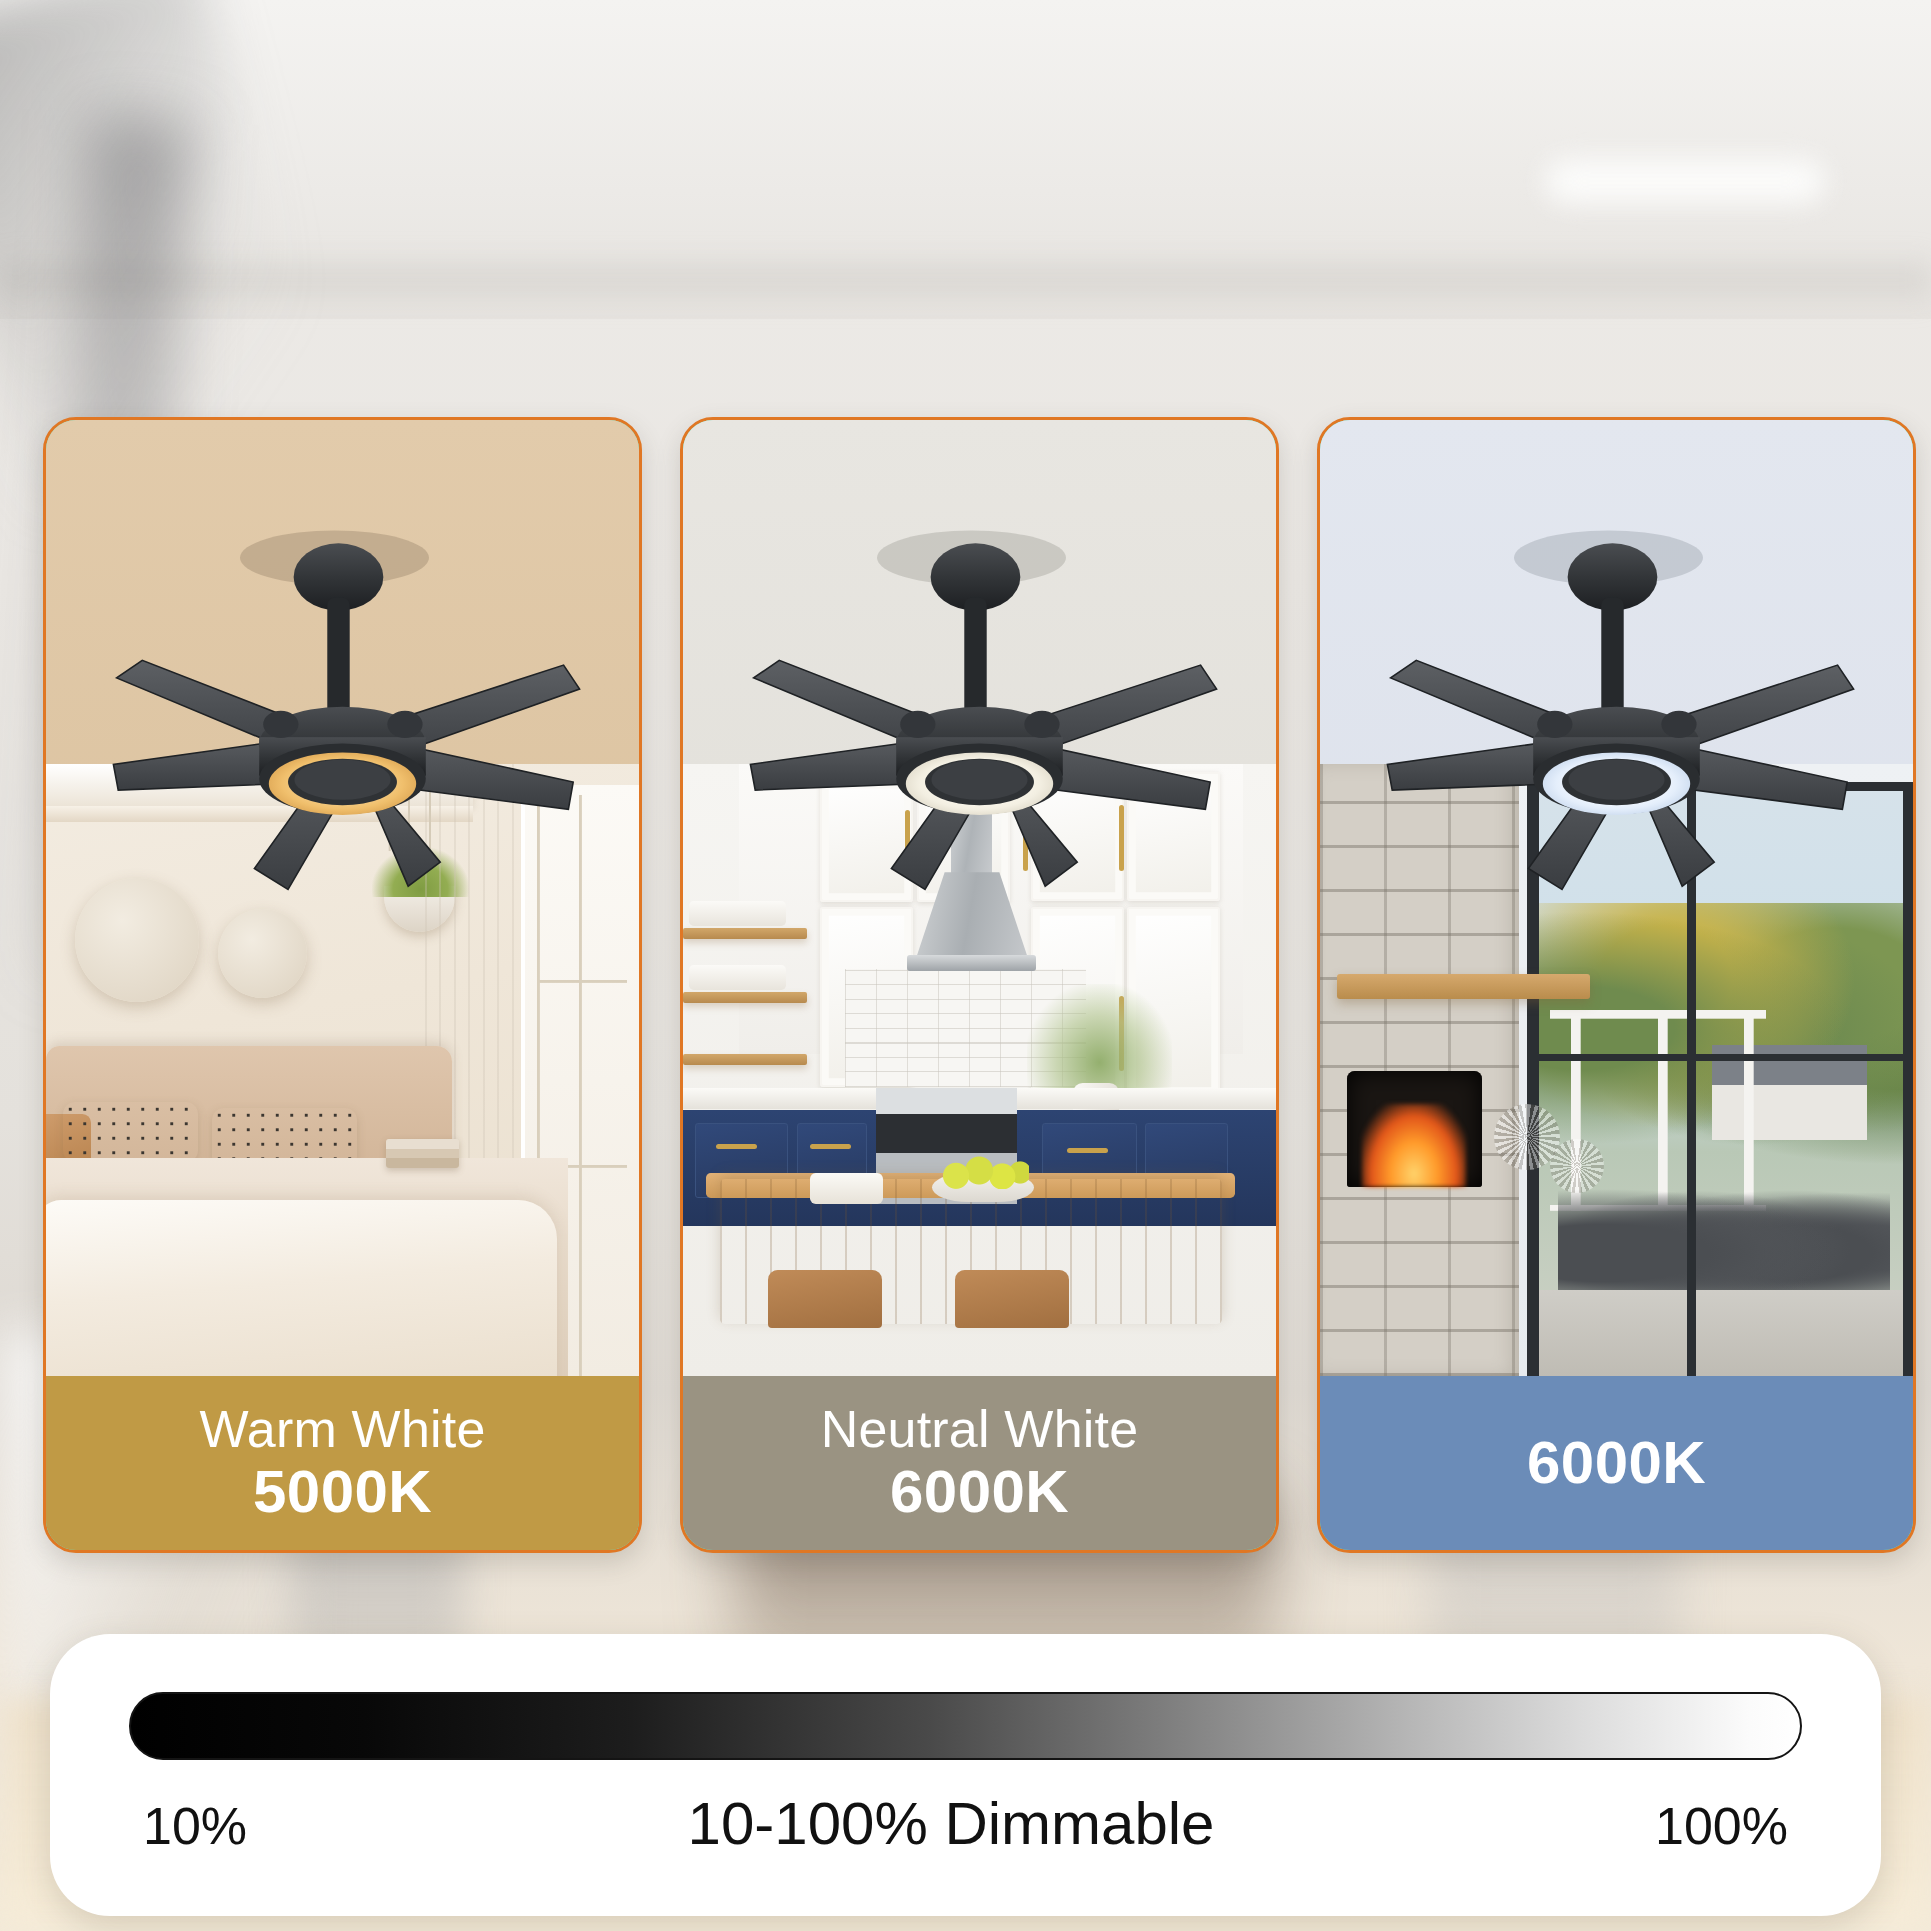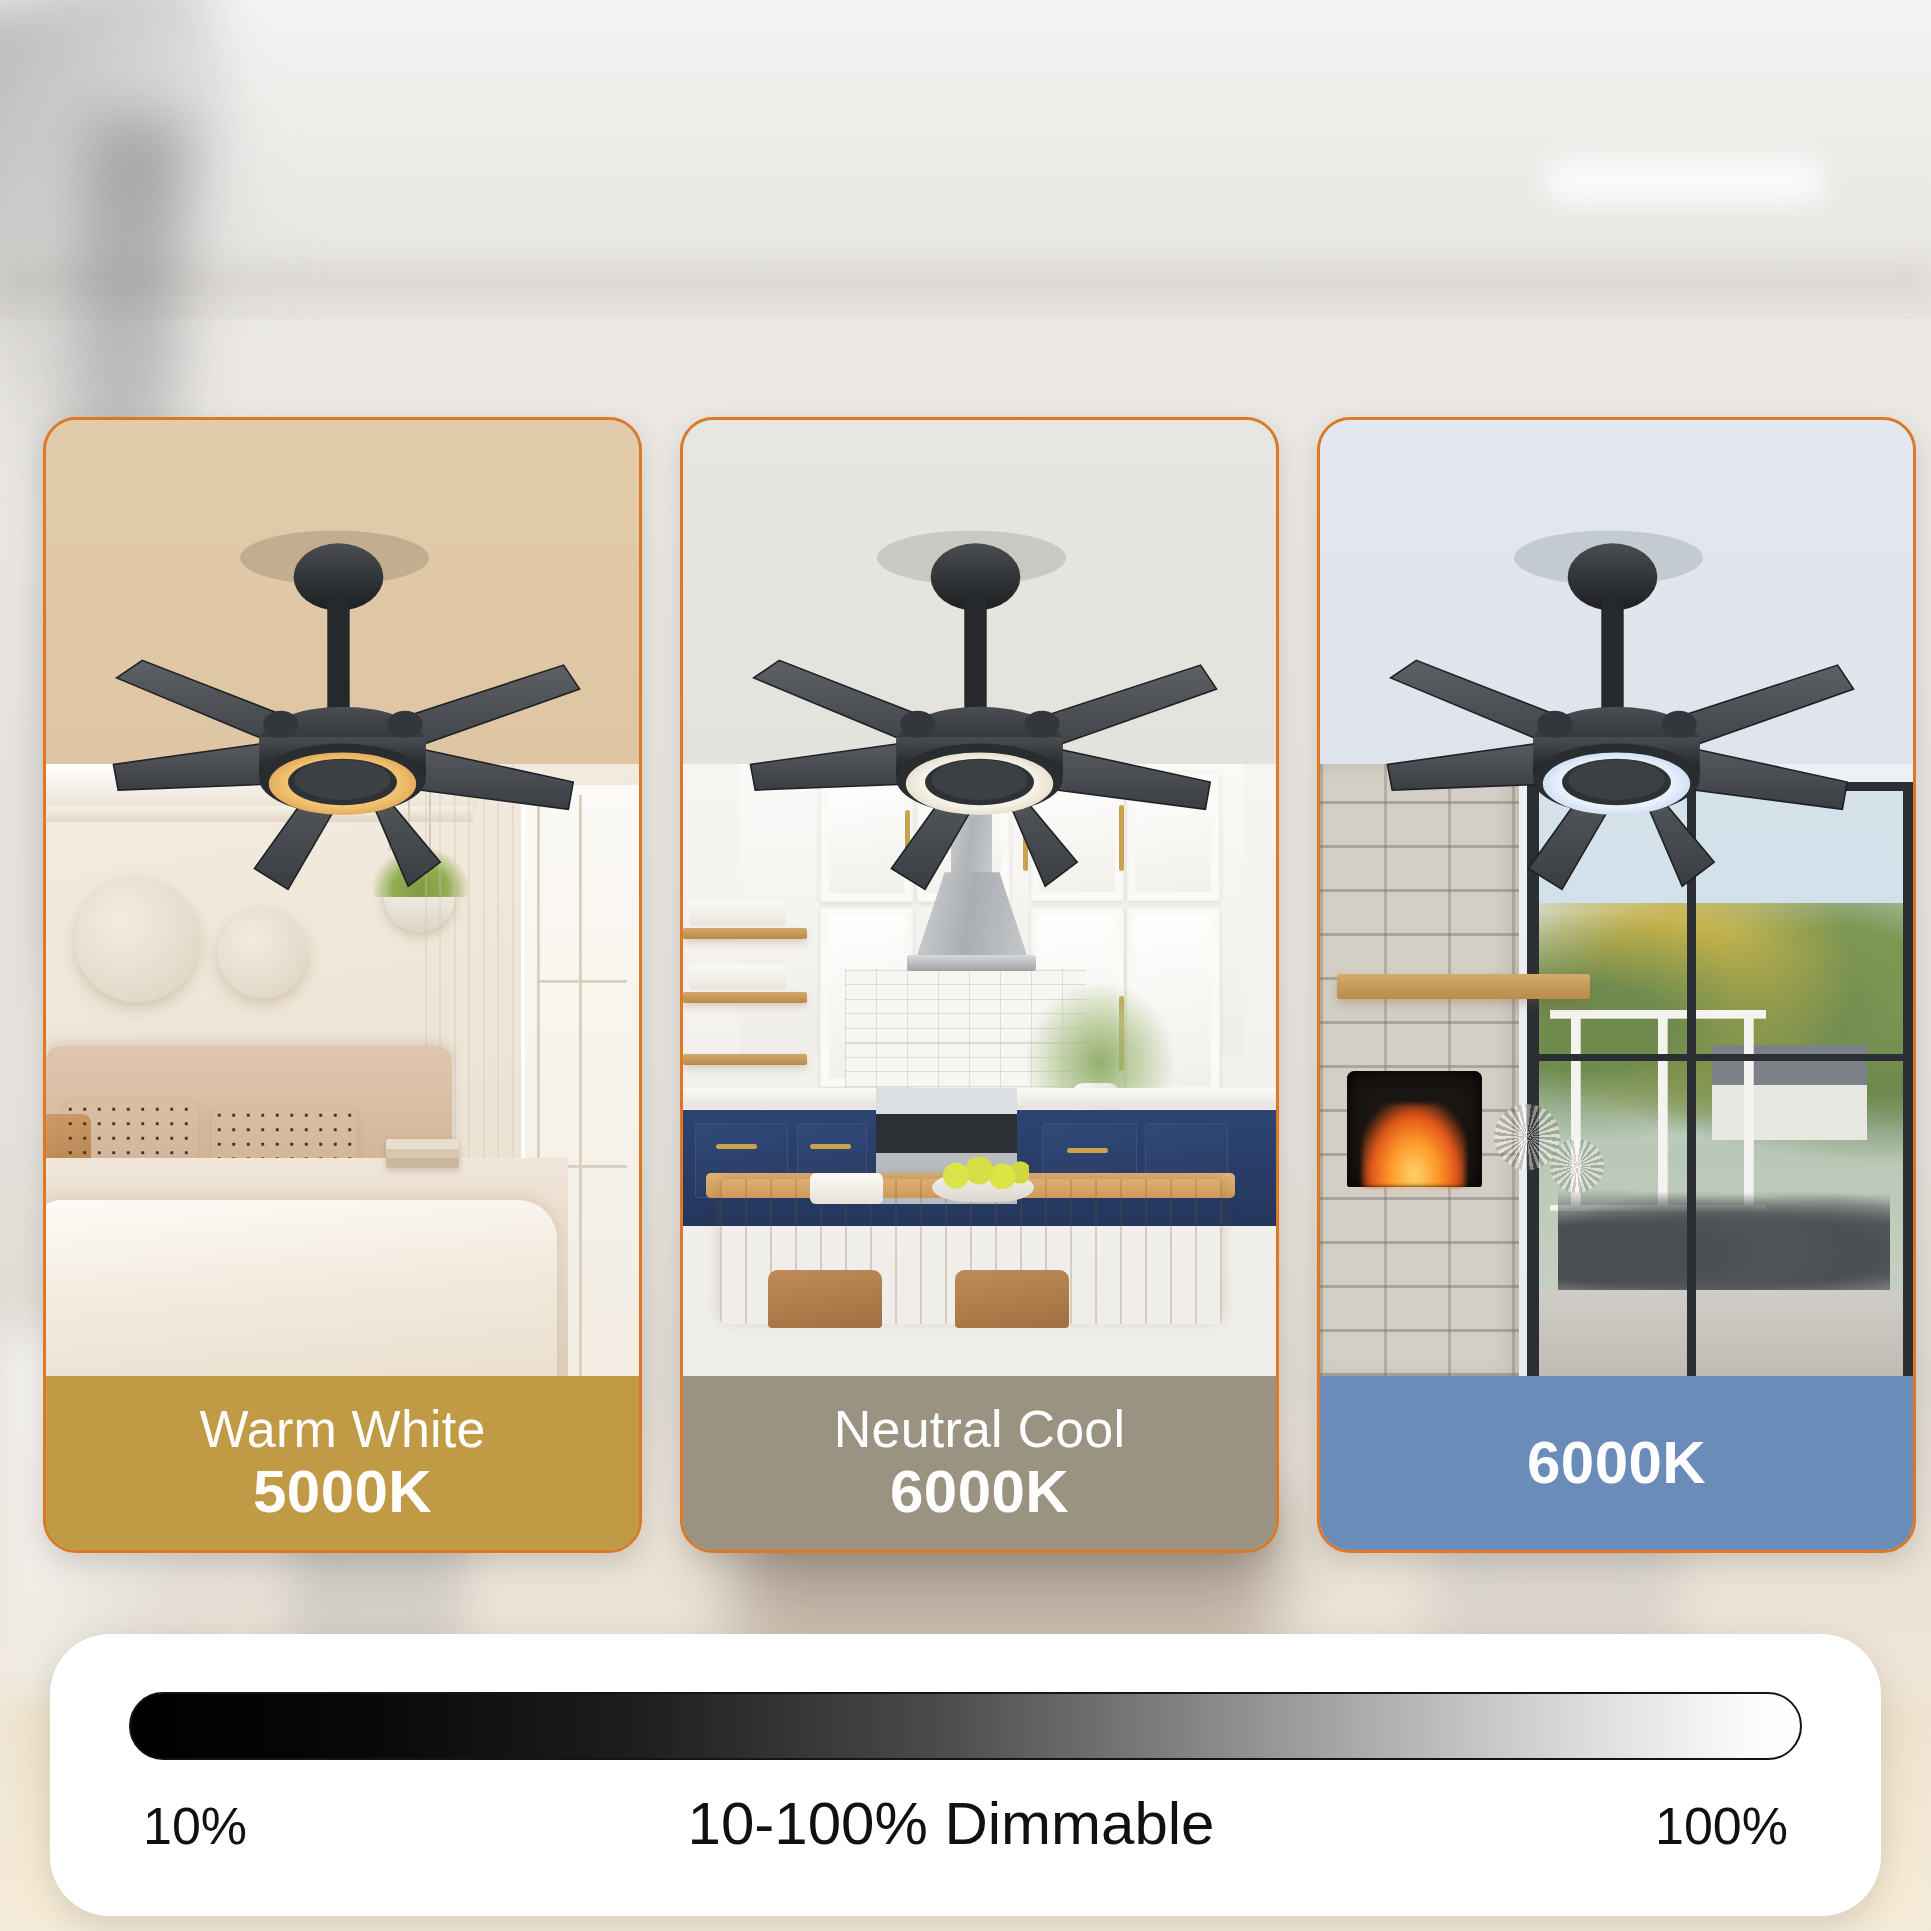--- a/index.html
+++ b/index.html
@@ -455,21 +455,21 @@
           <ellipse cx="310" cy="454" rx="92" ry="39" fill="url(#glowN)"></ellipse>
           <ellipse cx="310" cy="452" rx="68" ry="29" fill="#2f3235"></ellipse>
           <ellipse cx="310" cy="449" rx="60" ry="25" fill="#3c3f43"></ellipse>
           <ellipse cx="233" cy="380" rx="22" ry="17" fill="#33363a"></ellipse>
           <ellipse cx="388" cy="380" rx="22" ry="17" fill="#33363a"></ellipse>
         </svg>
       </div>
     </div>
 
     <div class="caption" style="background:#9a9382">
-      <div class="cap-name">Neutral Cool</div>
+      <div class="cap-name">Neutral White</div>
       <div class="cap-temp">6000K</div>
     </div>
   </div>
 
   <div class="card">
     <div class="scene cool">
 
       <div class="room">
         <div class="p-sky"></div>
 

